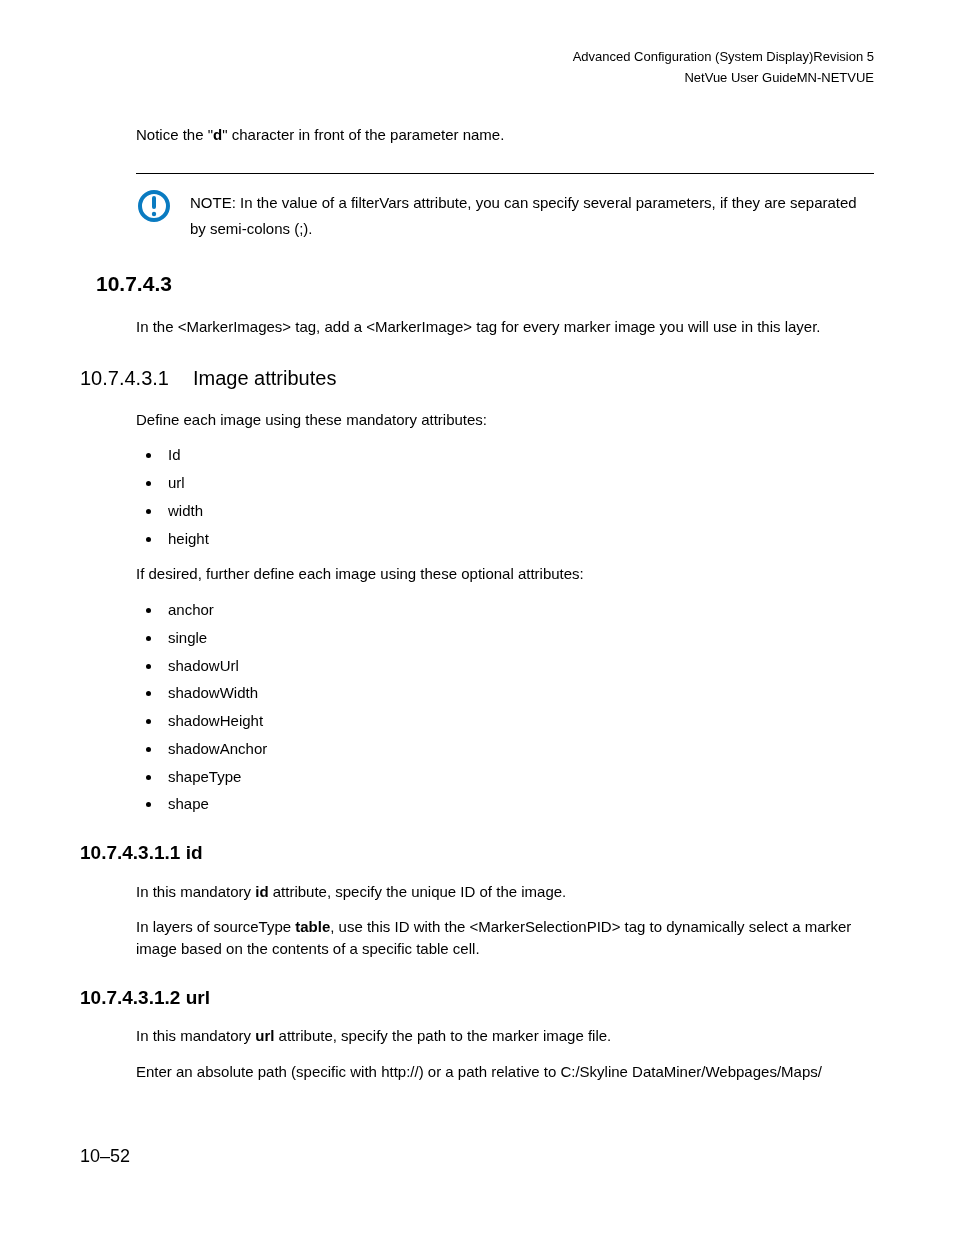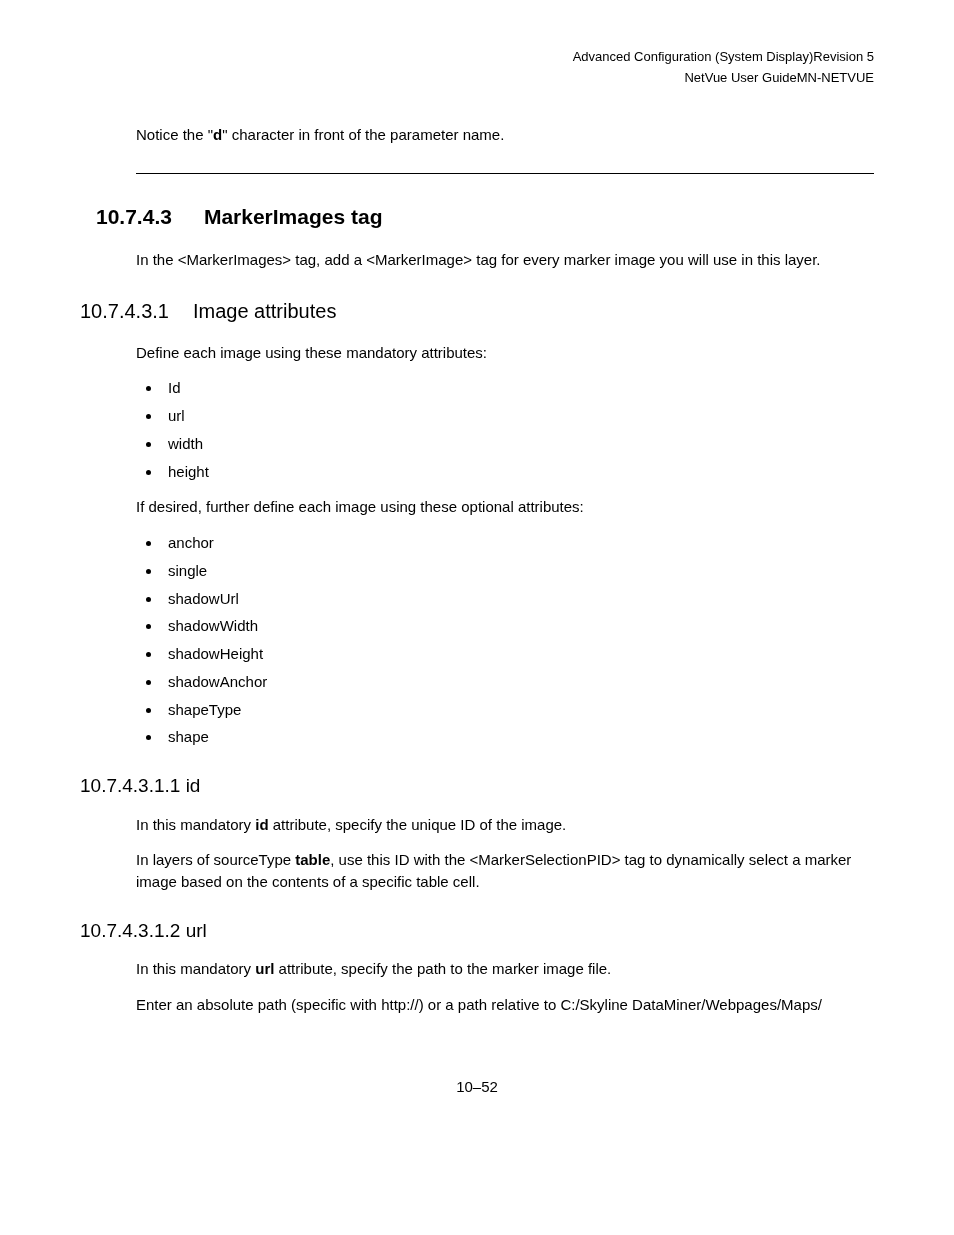--- a/index.html
+++ b/index.html
@@ -53,39 +53,38 @@
   }
   h3.section {
     font-size: 20px;
     font-weight: normal;
     margin: 26px 0 16px 0;
     display: flex;
     gap: 24px;
   }
   h4.section {
     font-size: 19px;
-    font-weight: normal;
+    font-weight: bold;
     margin: 24px 0 14px 0;
   }
   .para {
     margin: 14px 0 14px 56px;
   }
   ul.bullets {
     list-style-type: disc;
     margin: 10px 0 14px 56px;
     padding-left: 26px;
   }
   ul.bullets li {
     margin: 6px 0;
     padding-left: 6px;
   }
   .code { font-family: Liberation Sans, sans-serif; text-align: right; }
   .footer {
-    text-align: center;
-    font-size: 15px;
+    font-size: 18px;
     margin-top: 60px;
   }
 </style>
 </head>
 <body>
 
 <div class="header-row">
   <span>Advanced Configuration (System Display)</span>
   <span>Revision 5</span>
 </div>
@@ -93,25 +92,32 @@
   <span>NetVue User Guide</span>
   <span>MN-NETVUE</span>
 </div>
 
 <div class="content-indent notice-line">
   <span>Notice the "</span><span class="bold">d</span><span>" character in front of the parameter name.</span>
 </div>
 
 <div class="content-indent">
   <hr class="hr">
+  <div class="note-box">
+    <svg class="icon-circle" width="36" height="36" viewBox="0 0 36 36">
+      <circle cx="18" cy="18" r="14" fill="none" stroke="#0a7bc1" stroke-width="4"></circle>
+      <circle cx="18" cy="26" r="2.2" fill="#0a7bc1"></circle>
+      <rect x="16" y="8" width="4" height="13" rx="2" fill="#0a7bc1"></rect>
+    </svg>
+    <div class="note-text">NOTE:  In the value of a filterVars attribute, you can specify several parameters, if they are separated by semi-colons (;).</div>
+  </div>
 </div>
 
 <h2 class="section">
   <span>10.7.4.3</span>
-  <span>MarkerImages tag</span>
 </h2>
 <div class="para">
   <span>In the </span><span class="code">&lt;MarkerImages&gt;</span><span> tag, add a </span><span class="code">&lt;MarkerImage&gt;</span><span> tag for every marker image you will use in this layer.</span>
 </div>
 
 <h3 class="section">
   <span>10.7.4.3.1</span>
   <span>Image attributes</span>
 </h3>
 <div class="para">Define each image using these mandatory attributes:</div>

